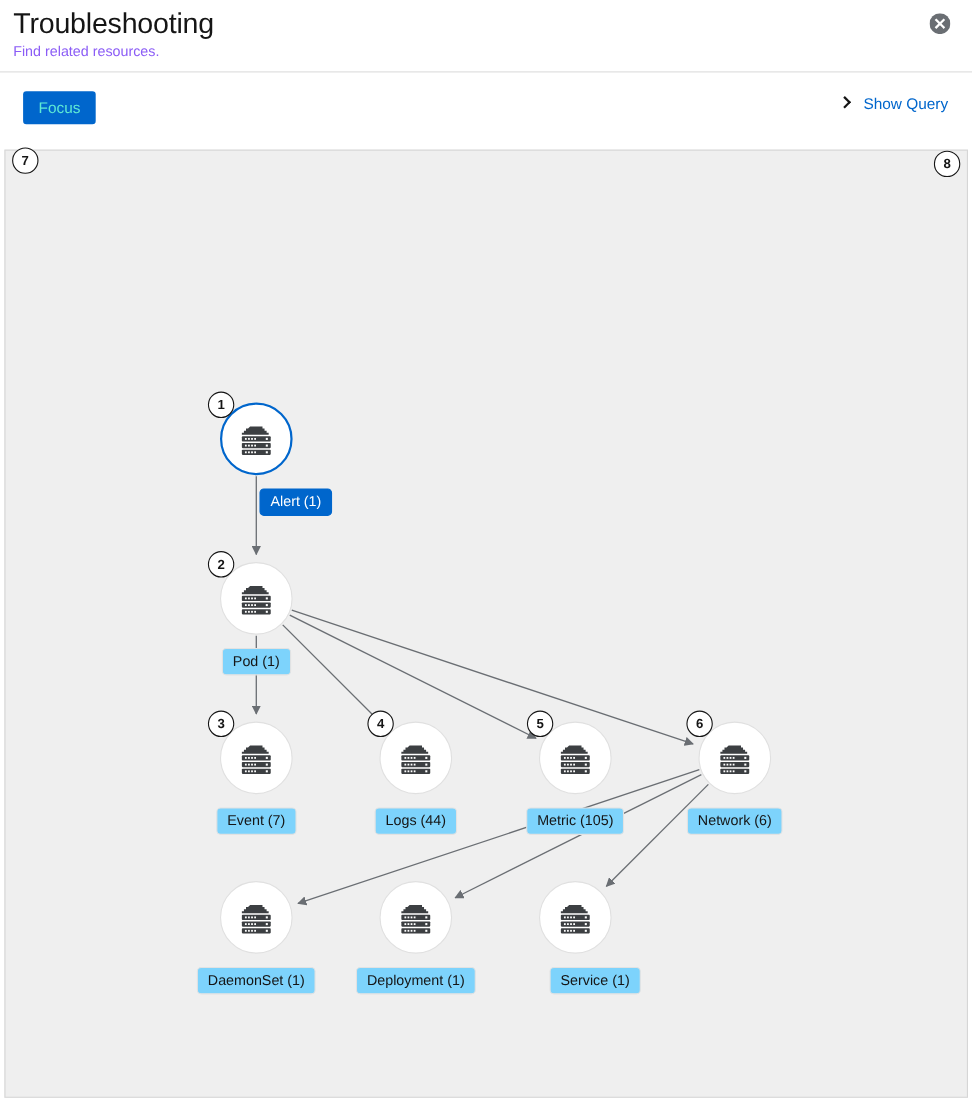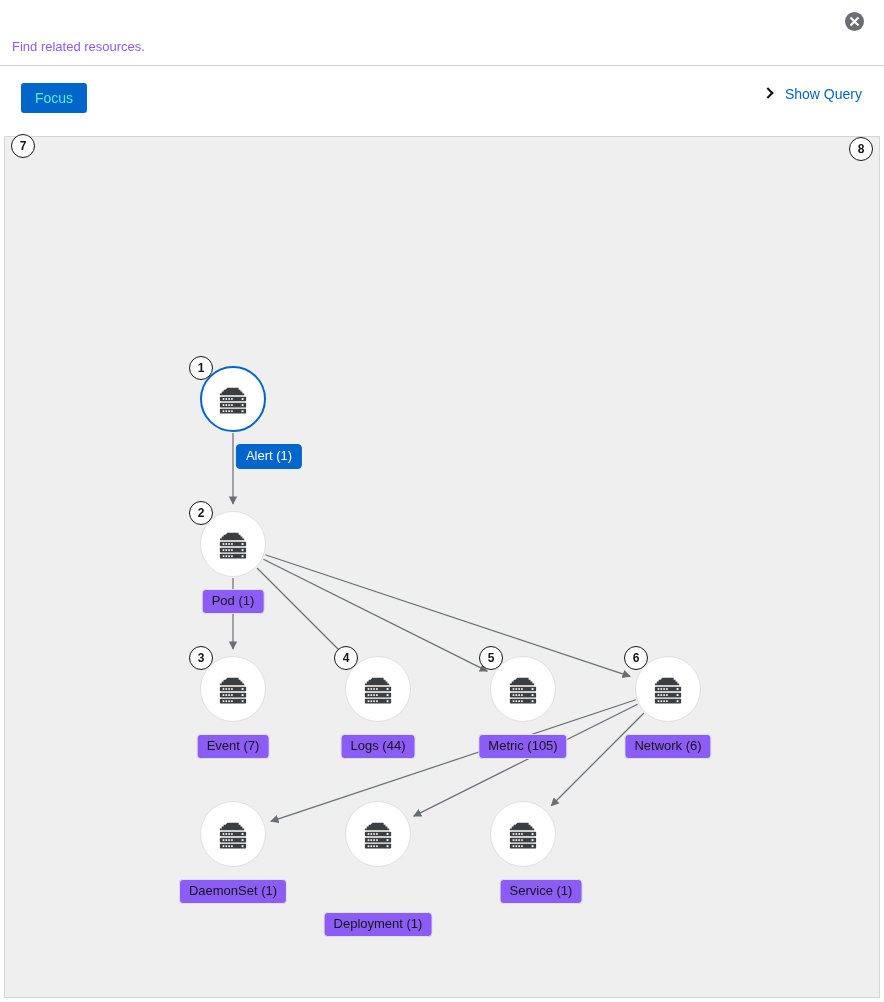--- a/index.html
+++ b/index.html
@@ -154,21 +154,21 @@
     font-size: 12px;
     font-weight: bold;
     color: #151515;
     z-index: 20;
     font-family: "Liberation Sans", sans-serif;
   }
 
   .node-label {
     position: absolute;
     transform: translateX(-50%);
-    background: #8b5cf6;
+    background: #7dd3fc;
     border: 1px solid #e2e2e2;
     border-radius: 4px;
     padding: 3px 9px 4px 9px;
     font-size: 13px;
     color: #151515;
     white-space: nowrap;
     z-index: 15;
     line-height: 16px;
     cursor: pointer;
   }
@@ -177,20 +177,21 @@
     border-color: #0066cc;
     color: #ffffff;
   }
 </style>
 </head>
 <body>
 
 <div id="app">
 
   <div class="page-header">
+    <div class="page-title">Troubleshooting</div>
     <div class="page-subtitle">Find related resources.</div>
     <button class="close-btn" aria-label="Close">
       <svg width="19" height="19" viewBox="0 0 19 19">
         <circle cx="9.5" cy="9.5" r="9.5" fill="#6a6e73"></circle>
         <path d="M6.2 6.2 L12.8 12.8 M12.8 6.2 L6.2 12.8" stroke="#ffffff" stroke-width="2.1" stroke-linecap="square"></path>
       </svg>
     </button>
   </div>
 
   <div class="toolbar">
@@ -413,21 +414,21 @@
             <rect x="14" y="21.6" width="1.7" height="1.8" fill="#ffffff"></rect>
             <rect x="25.2" y="21.5" width="2" height="2" fill="#ffffff"></rect>
             <rect x="2" y="26.5" width="28" height="5" rx="0.8" fill="#3c3f42"></rect>
             <rect x="5" y="28.1" width="1.7" height="1.8" fill="#ffffff"></rect>
             <rect x="8" y="28.1" width="1.7" height="1.8" fill="#ffffff"></rect>
             <rect x="11" y="28.1" width="1.7" height="1.8" fill="#ffffff"></rect>
             <rect x="14" y="28.1" width="1.7" height="1.8" fill="#ffffff"></rect>
             <rect x="25.2" y="28" width="2" height="2" fill="#ffffff"></rect>
           </svg>
         </div>
-        <div class="node-label" style="left: 373px; top: 742px; margin-top: 33px;">Deployment (1)</div>
+        <div class="node-label" style="left: 373px; top: 742px;">Deployment (1)</div>
         <div class="node" style="left: 485px; top: 664px;">
           <svg viewBox="0 0 32 32" class="node-icon">
             <path d="M10 4 h12 v2 h2 v2 h2 v2 h2 v2 H2 v-2 h2 V8 h2 V6 h2 z" fill="#3c3f42"></path>
             <rect x="2" y="13.5" width="28" height="5" rx="0.8" fill="#3c3f42"></rect>
             <rect x="5" y="15.1" width="1.7" height="1.8" fill="#ffffff"></rect>
             <rect x="8" y="15.1" width="1.7" height="1.8" fill="#ffffff"></rect>
             <rect x="11" y="15.1" width="1.7" height="1.8" fill="#ffffff"></rect>
             <rect x="14" y="15.1" width="1.7" height="1.8" fill="#ffffff"></rect>
             <rect x="25.2" y="15" width="2" height="2" fill="#ffffff"></rect>
             <rect x="2" y="20" width="28" height="5" rx="0.8" fill="#3c3f42"></rect>

